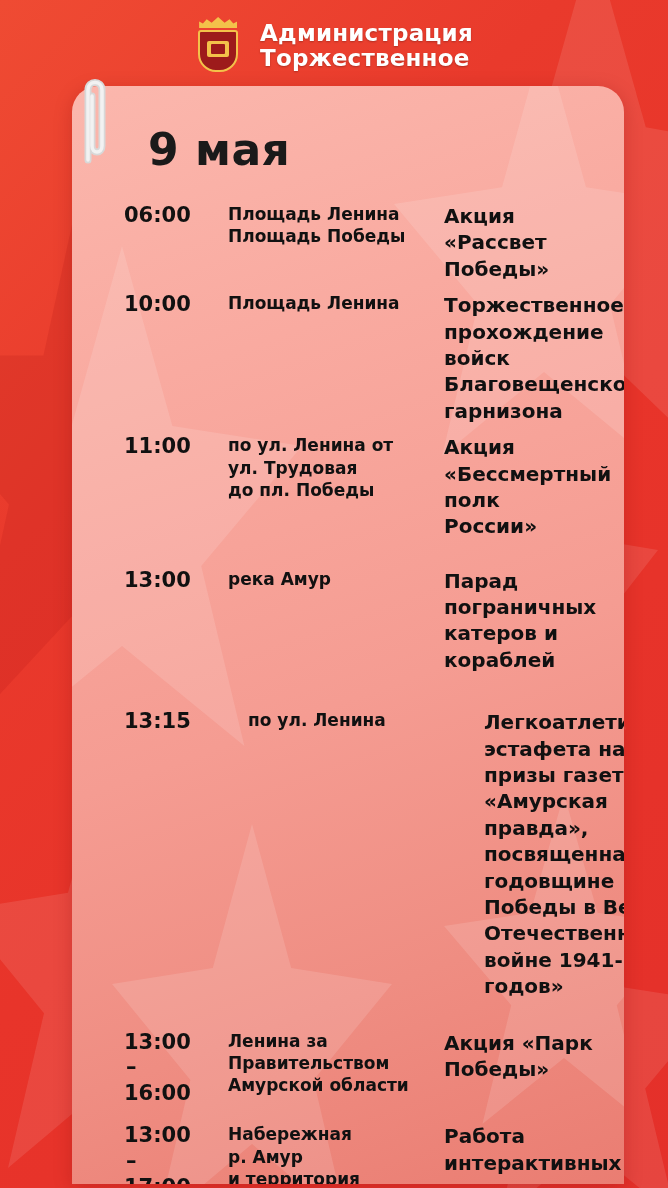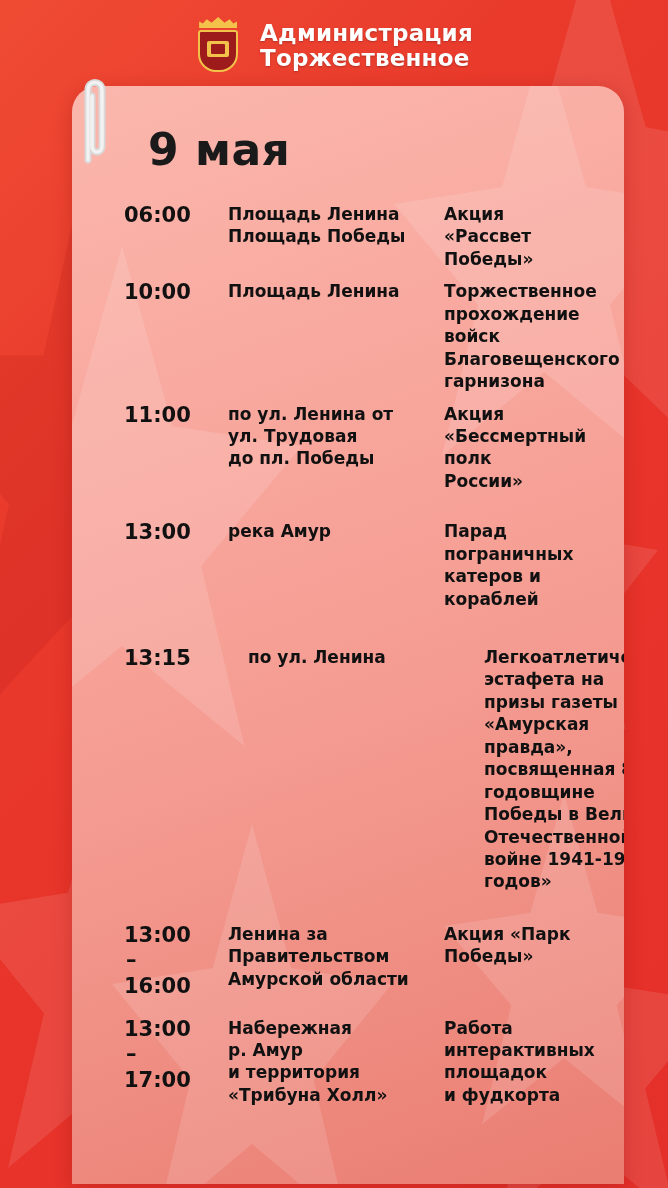--- a/index.html
+++ b/index.html
@@ -181,21 +181,21 @@
     width: 212px;
     color: #111;
     font-size: 17px;
     font-weight: bold;
     line-height: 1.32;
     padding-top: 4px;
   }
   .desc {
     flex: 1;
     color: #111;
-    font-size: 17px;
+    font-size: 20px;
     font-weight: bold;
     line-height: 1.32;
     padding-top: 4px;
     padding-left: 4px;
   }
   .pre { white-space: pre-line; }
 </style>
 </head>
 <body>
 

